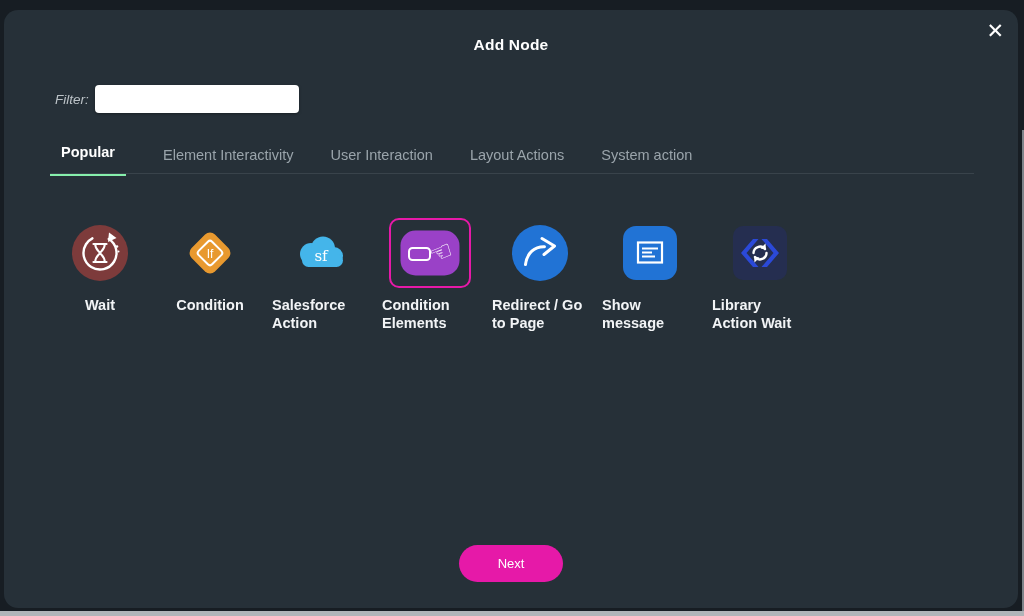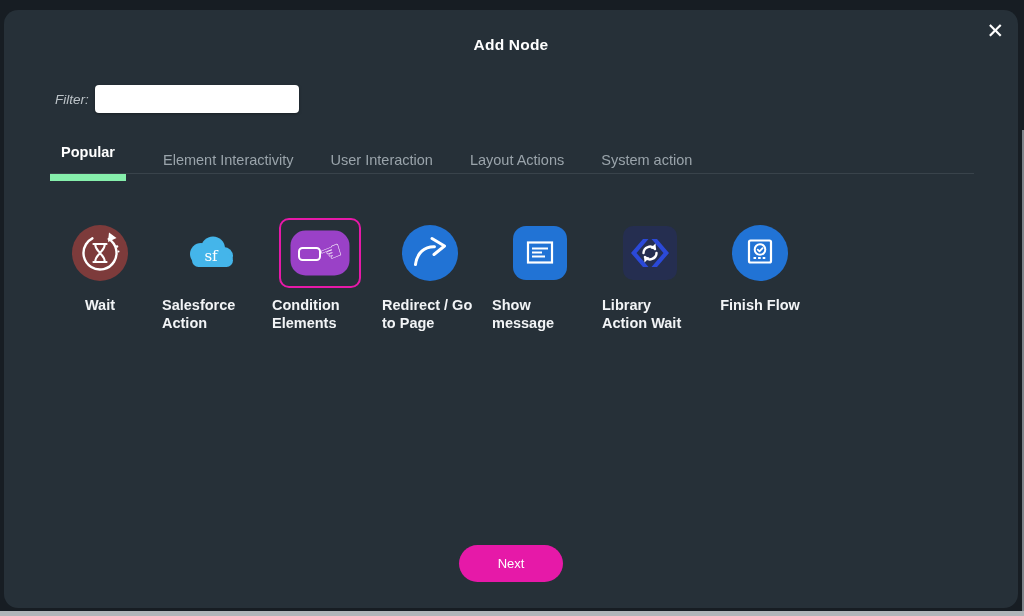--- a/index.html
+++ b/index.html
@@ -41,21 +41,21 @@
     box-shadow:0 1px 3px rgba(0,0,0,.35);
   }
   .tabs {
     position:absolute; top:134px; left:51px; display:flex; align-items:flex-end;
   }
   .tab {
     color:#9aa4ab; font-size:14.5px; padding:0 0 13px 0; margin-right:37px;
     cursor:pointer; white-space:nowrap;
   }
   .tab.active {
-    color:#ffffff; font-weight:bold; border-bottom:8px solid #86efac;
+    color:#ffffff; font-weight:bold; border-bottom:3px solid #86efac;
     padding-left:11px; padding-right:11px; margin-left:-5px;
   }
   .tab-divider {
     position:absolute; top:163px; left:46px; right:44px; height:1px;
     background:#39434b;
   }
   .node-grid {
     position:absolute; top:204px; left:41px; width:890px; display:flex;
   }
   .cell {
@@ -113,20 +113,30 @@
           <path d="M37 7.5 l7.5 5.5 -8.5 4 z" fill="#ffffff"></path>
           <circle cx="45" cy="21.5" r="1.3" fill="#ffffff"></circle>
           <circle cx="46.5" cy="26.5" r="1" fill="#ffffff"></circle>
           <path d="M21.5 19 h13 M21.5 37 h13" stroke="#ffffff" stroke-width="2.2" stroke-linecap="round" fill="none"></path>
           <path d="M23.2 19 c0 5.5 3.3 6.5 4.8 9 c-1.5 2.5 -4.8 3.5 -4.8 9 M32.8 19 c0 5.5 -3.3 6.5 -4.8 9 c1.5 2.5 4.8 3.5 4.8 9" stroke="#ffffff" stroke-width="2" fill="none" stroke-linecap="round"></path>
         </svg>
       </div>
       <div class="node-label">Wait</div>
     </div>
 
+    <div class="cell">
+      <div class="icon-slot">
+        <svg width="56" height="56" viewBox="0 0 56 56">
+          <rect x="11.5" y="11.5" width="33" height="33" rx="7" transform="rotate(45 28 28)" fill="#e8992f"></rect>
+          <rect x="18.5" y="18.5" width="19" height="19" rx="3" transform="rotate(45 28 28)" fill="none" stroke="#ffffff" stroke-width="2"></rect>
+          <text x="28" y="32.5" text-anchor="middle" font-size="12" fill="#ffffff">If</text>
+        </svg>
+      </div>
+      <div class="node-label">Condition</div>
+    </div>
 
     <div class="cell">
       <div class="icon-slot">
         <svg width="56" height="56" viewBox="0 0 56 56">
           <g fill="#44b5ea">
             <circle cx="19" cy="29" r="11"></circle>
             <circle cx="31" cy="23.5" r="12"></circle>
             <circle cx="42" cy="31" r="9"></circle>
             <rect x="10" y="29" width="41" height="13" rx="6.5"></rect>
           </g>
@@ -179,32 +189,20 @@
           <path d="M35 14 L47 28 L35 42 L29.5 42 L41.5 28 L29.5 14 Z" fill="#2b49d8"></path>
           <path d="M21.5 28 A6.5 6.5 0 0 1 33 24" fill="none" stroke="#ffffff" stroke-width="2.4" stroke-linecap="round"></path>
           <path d="M34.5 28 A6.5 6.5 0 0 1 23 32" fill="none" stroke="#ffffff" stroke-width="2.4" stroke-linecap="round"></path>
           <path d="M33.5 18.5 l0.5 6 -5.5 -1 z" fill="#ffffff"></path>
           <path d="M22.5 37.5 l-0.5 -6 5.5 1 z" fill="#ffffff"></path>
         </svg>
       </div>
       <div class="node-label">Library Action Wait</div>
     </div>
 
-    <div class="cell">
-      <div class="icon-slot">
-        <svg width="56" height="56" viewBox="0 0 56 56">
-          <circle cx="28" cy="28" r="28" fill="#2173d5"></circle>
-          <rect x="17" y="15.5" width="22" height="22" rx="1.5" fill="none" stroke="#ffffff" stroke-width="2.2"></rect>
-          <circle cx="28" cy="24.5" r="5.3" fill="none" stroke="#ffffff" stroke-width="2"></circle>
-          <path d="M25.7 24.6 l1.8 1.8 3.1 -3.3" fill="none" stroke="#ffffff" stroke-width="1.8" stroke-linecap="round" stroke-linejoin="round"></path>
-          <path d="M21.5 33 h13" stroke="#ffffff" stroke-width="2" stroke-dasharray="2.6 2" fill="none"></path>
-        </svg>
-      </div>
-      <div class="node-label">Finish Flow</div>
-    </div>
 
   </div>
 
   <button class="next-btn">Next</button>
 
 </div>
 
 <div class="right-strip"></div>
 <div class="bottom-strip"></div>
 

